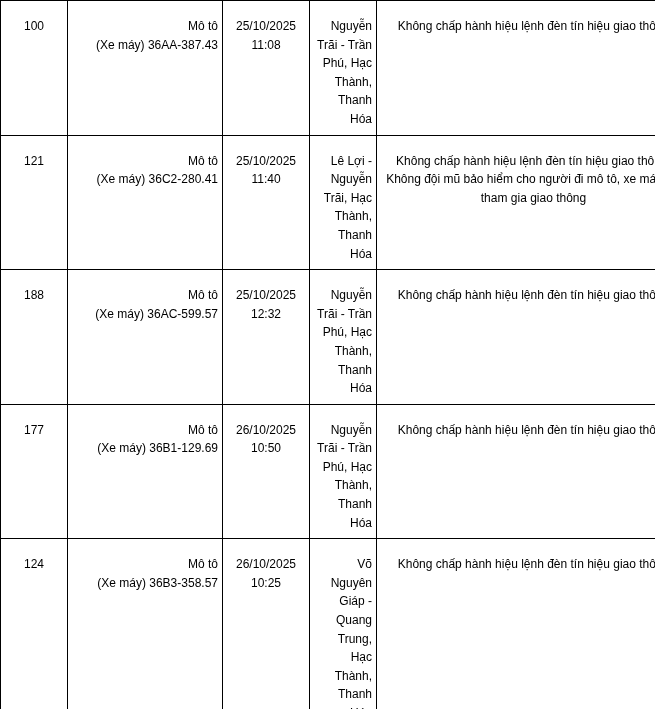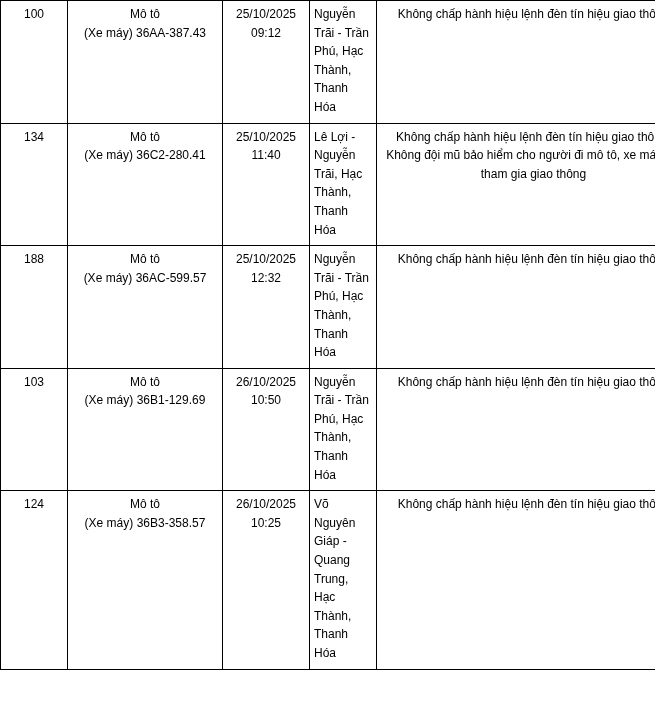--- a/index.html
+++ b/index.html
@@ -16,39 +16,39 @@
   }
   .violation-table {
     border-collapse: collapse;
     width: 653px;
     margin: 0;
     table-layout: fixed;
   }
   .violation-table td {
     border: 1px solid #000000;
     vertical-align: top;
-    padding: 4px 4px 6px 4px;
+    padding: 16px 4px 6px 4px;
     font-size: 12px;
     line-height: 1.55;
   }
   .col-no {
     width: 58px;
     text-align: center;
   }
   .col-vehicle {
     width: 146px;
-    text-align: center;
+    text-align: right;
   }
   .col-time {
     width: 78px;
     text-align: center;
   }
   .col-place {
     width: 58px;
-    text-align: left;
+    text-align: right;
   }
   .col-violation {
     width: 305px;
     text-align: center;
   }
   .vehicle-type {
     display: block;
   }
   .plate-line {
     display: block;
@@ -66,28 +66,28 @@
   <tbody>
 
     <tr>
       <td class="col-no"><span>100</span></td>
       <td class="col-vehicle">
         <span class="vehicle-type">Mô tô</span>
         <span class="plate-line"><span class="plate-kind">(Xe máy)</span> <span>36AA-387.43</span></span>
       </td>
       <td class="col-time">
         <span class="time-line">25/10/2025</span>
-        <span class="time-line">09:12</span>
+        <span class="time-line">11:08</span>
       </td>
       <td class="col-place">Nguyễn Trãi - Trần Phú, Hạc Thành, Thanh Hóa</td>
       <td class="col-violation">Không chấp hành hiệu lệnh đèn tín hiệu giao thông</td>
     </tr>
 
     <tr>
-      <td class="col-no"><span>134</span></td>
+      <td class="col-no"><span>121</span></td>
       <td class="col-vehicle">
         <span class="vehicle-type">Mô tô</span>
         <span class="plate-line"><span class="plate-kind">(Xe máy)</span> <span>36C2-280.41</span></span>
       </td>
       <td class="col-time">
         <span class="time-line">25/10/2025</span>
         <span class="time-line">11:40</span>
       </td>
       <td class="col-place">Lê Lợi - Nguyễn Trãi, Hạc Thành, Thanh Hóa</td>
       <td class="col-violation">Không chấp hành hiệu lệnh đèn tín hiệu giao thông; Không đội mũ bảo hiểm cho người đi mô tô, xe máy khi tham gia giao thông</td>
@@ -101,21 +101,21 @@
       </td>
       <td class="col-time">
         <span class="time-line">25/10/2025</span>
         <span class="time-line">12:32</span>
       </td>
       <td class="col-place">Nguyễn Trãi - Trần Phú, Hạc Thành, Thanh Hóa</td>
       <td class="col-violation">Không chấp hành hiệu lệnh đèn tín hiệu giao thông</td>
     </tr>
 
     <tr>
-      <td class="col-no"><span>103</span></td>
+      <td class="col-no"><span>177</span></td>
       <td class="col-vehicle">
         <span class="vehicle-type">Mô tô</span>
         <span class="plate-line"><span class="plate-kind">(Xe máy)</span> <span>36B1-129.69</span></span>
       </td>
       <td class="col-time">
         <span class="time-line">26/10/2025</span>
         <span class="time-line">10:50</span>
       </td>
       <td class="col-place">Nguyễn Trãi - Trần Phú, Hạc Thành, Thanh Hóa</td>
       <td class="col-violation">Không chấp hành hiệu lệnh đèn tín hiệu giao thông</td>

